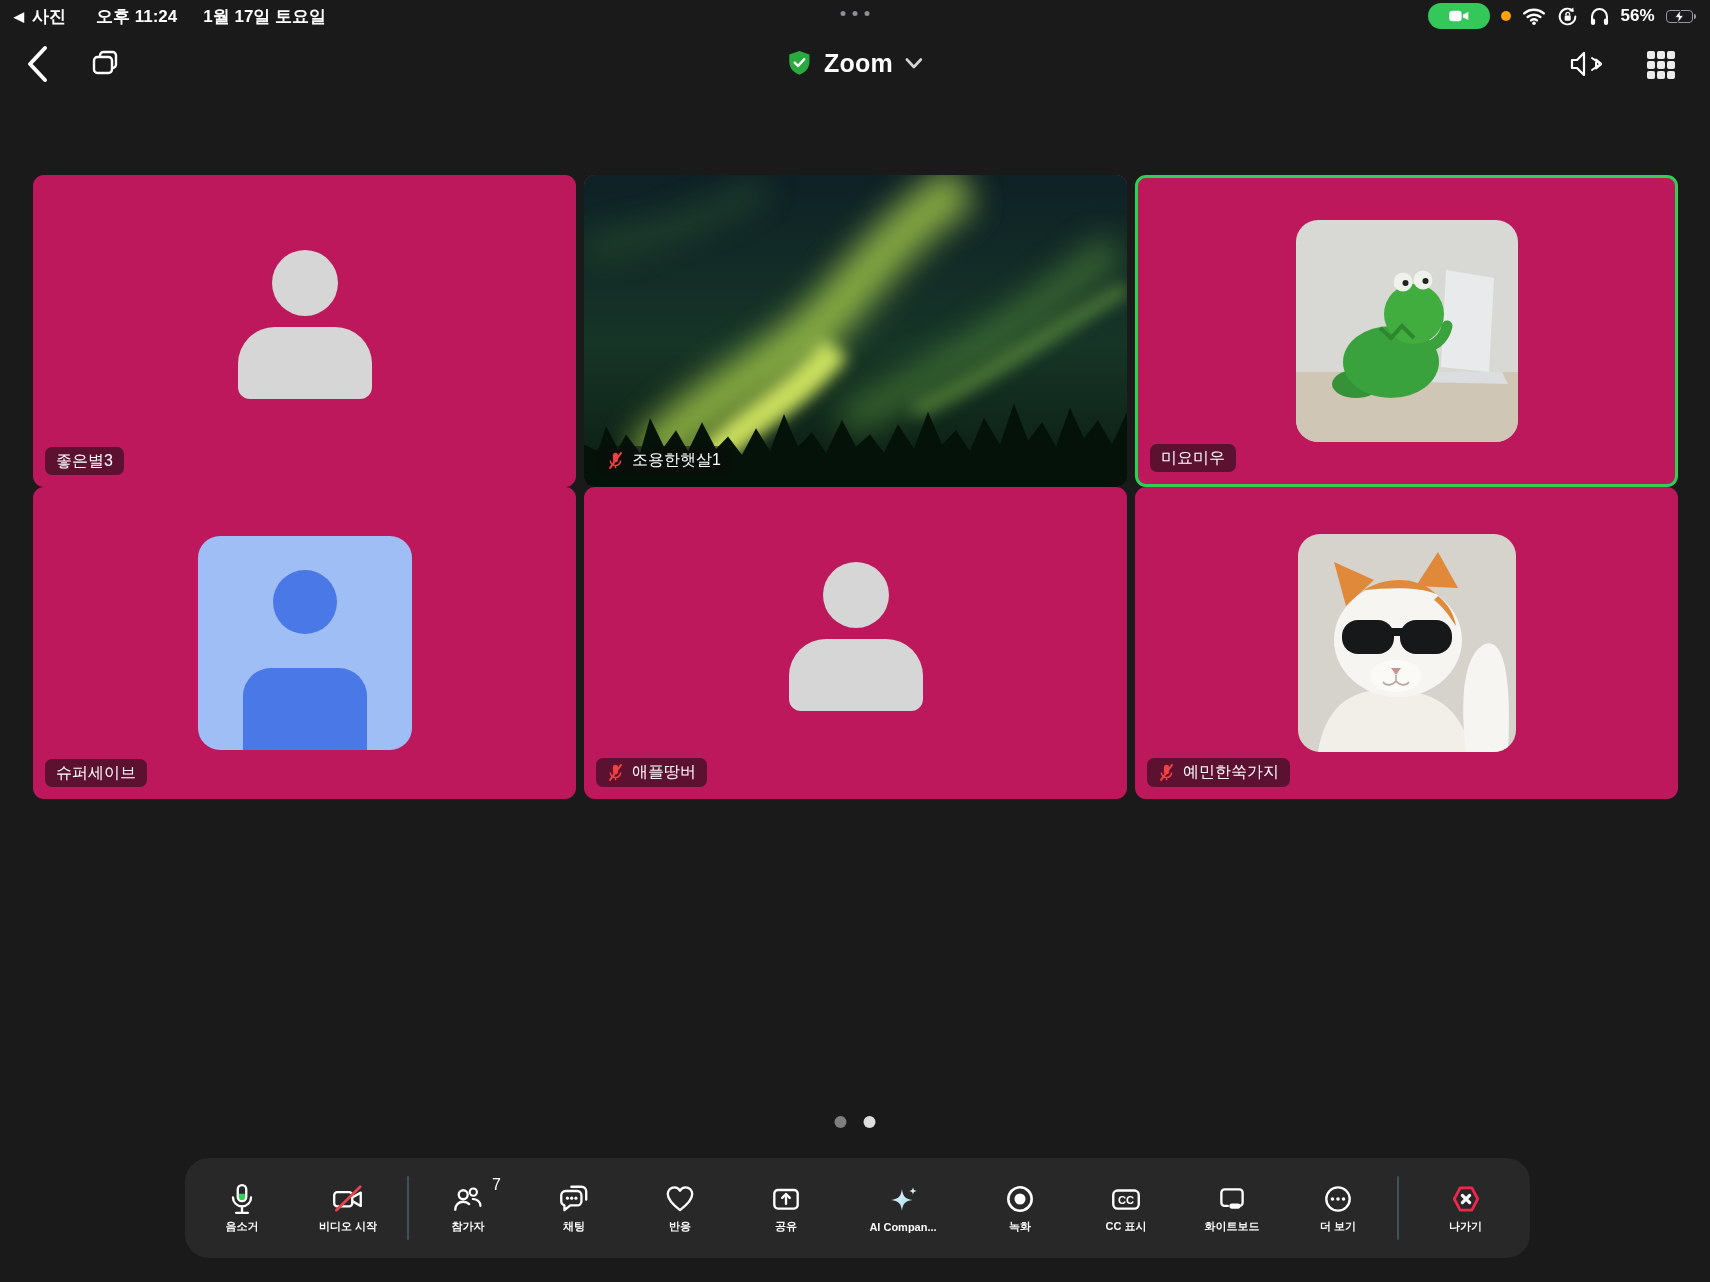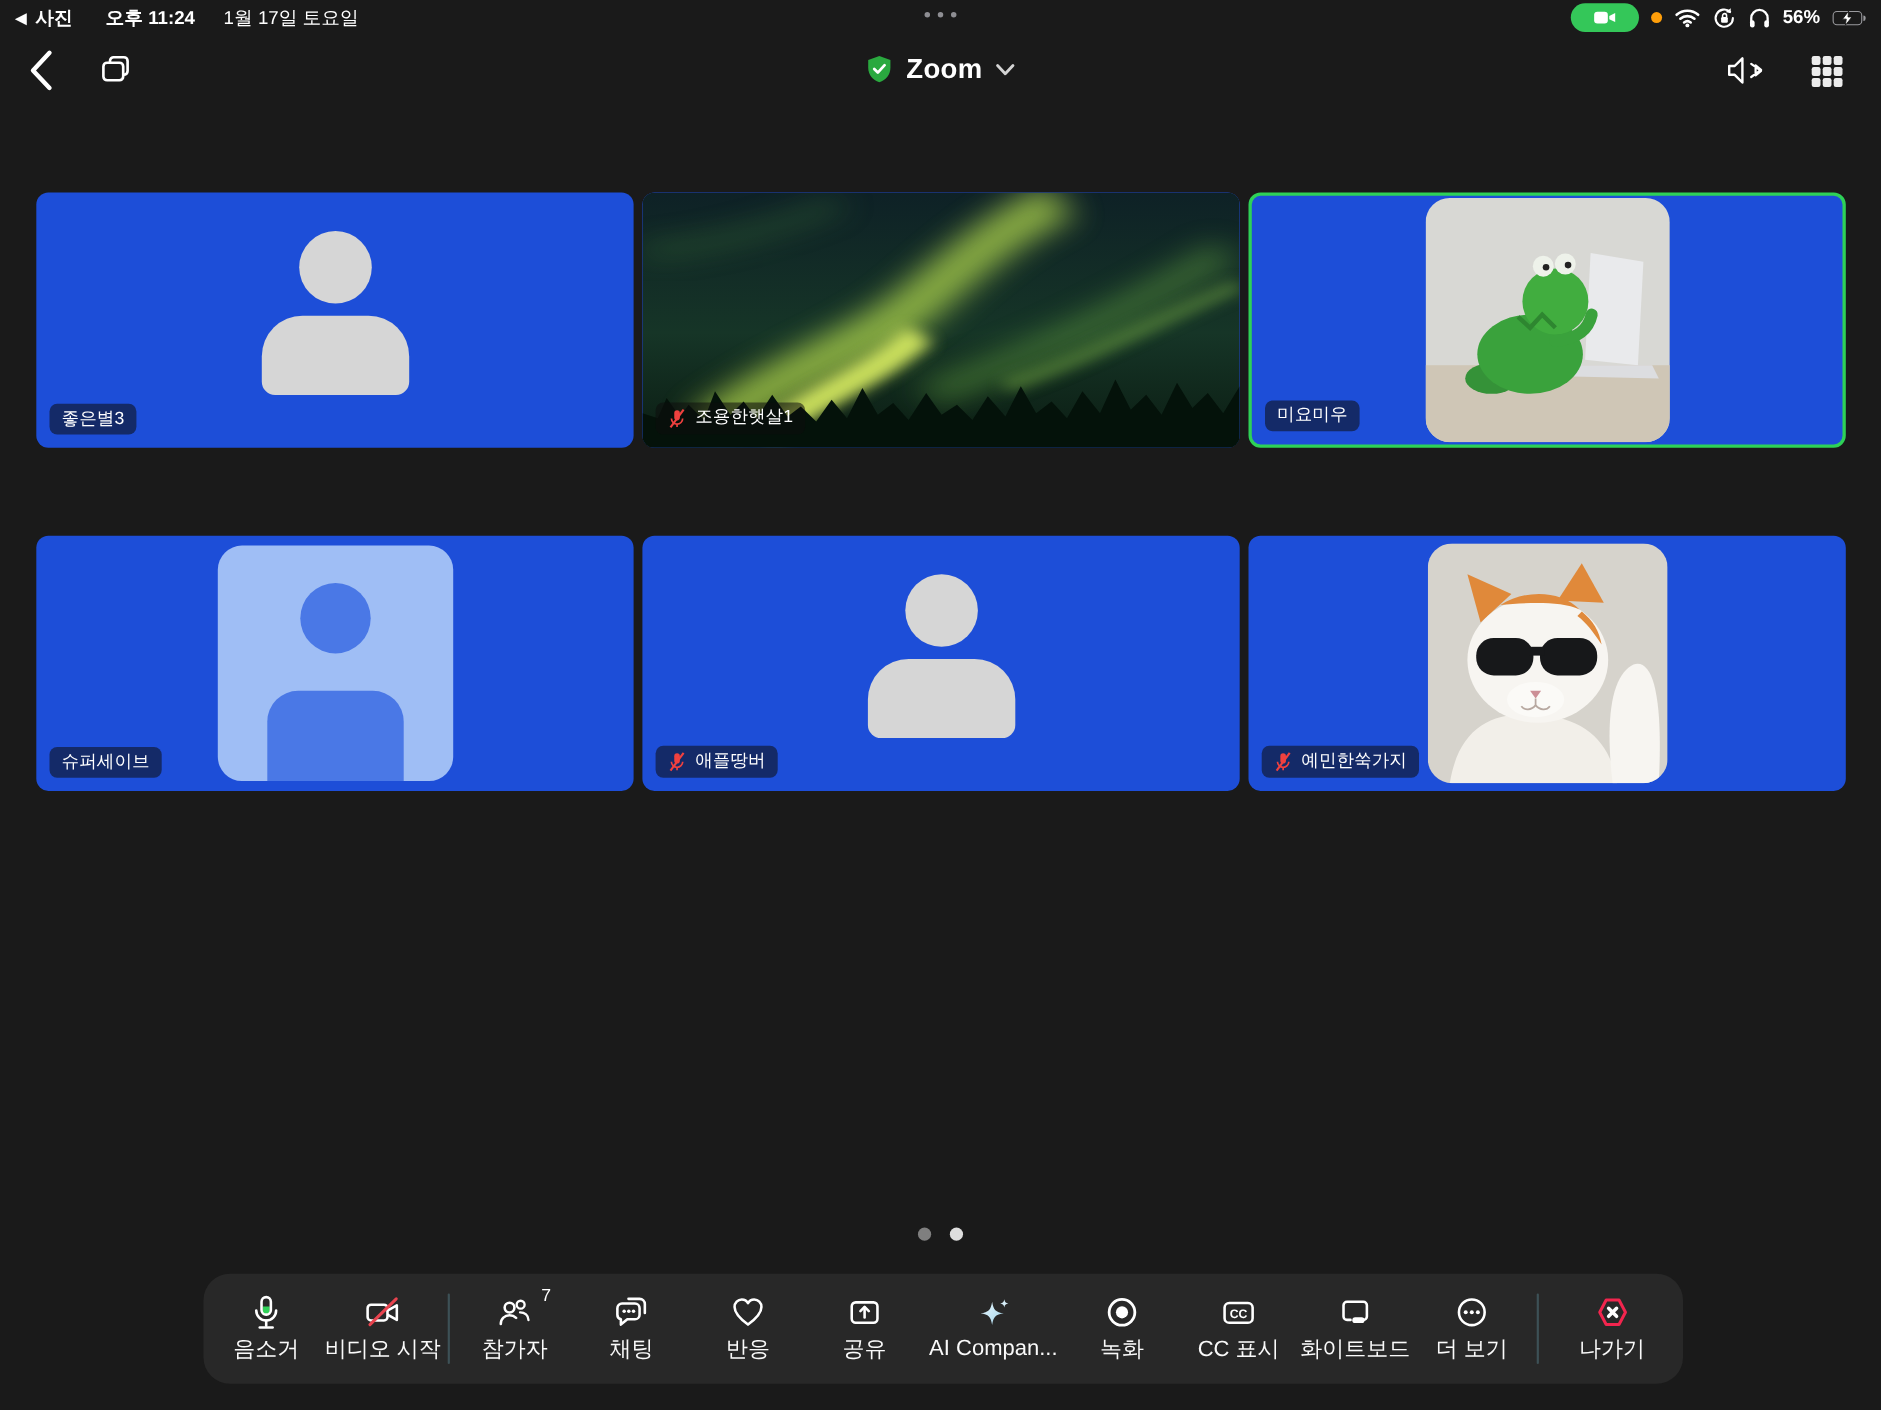--- a/index.html
+++ b/index.html
@@ -5,21 +5,21 @@
   html,body{margin:0;padding:0;background:#000;}
   .screen{position:relative;width:1710px;height:1282px;background:#1a1a1a;overflow:hidden;
     font-family:"Liberation Sans",sans-serif;color:#fff;}
 
   
   .statusbar{position:absolute;top:0;left:0;right:0;height:32px;display:flex;align-items:center;
     padding:0 14px;font-size:17px;font-weight:700;}
   .sb-left{display:flex;align-items:center;gap:8px;}
   .sb-back-tri{font-size:13px;line-height:1;}
   .sb-time{margin-left:22px;}
-  .sb-date{margin-left:18px;font-weight:400;}
+  .sb-date{margin-left:18px;font-weight:700;}
   .sb-center{position:absolute;left:50%;top:11px;transform:translateX(-50%);display:flex;gap:7px;}
   .sb-center i{width:5px;height:5px;border-radius:50%;background:#8e8e93;display:block;}
   .sb-right{margin-left:auto;display:flex;align-items:center;gap:11px;}
   .cam-pill{width:62px;height:26px;border-radius:14px;background:#34c759;display:flex;align-items:center;justify-content:center;}
   .orange-dot{width:10px;height:10px;border-radius:50%;background:#ff9f0a;}
   .pct{font-size:17px;font-weight:700;}
   .battery{position:relative;display:flex;align-items:center;}
   .bat-body{width:27px;height:13px;border:1.4px solid #9a9a9e;border-radius:4px;padding:1.4px;box-sizing:border-box;}
   .bat-fill{width:56%;height:100%;background:#32d74b;border-radius:1.5px;}
   .bat-nub{width:2.4px;height:5px;background:#9a9a9e;border-radius:0 2px 2px 0;margin-left:1px;}
@@ -28,21 +28,21 @@
   
   .navbar{position:absolute;top:32px;left:0;right:0;height:62px;padding-left:39px;}
   .nav-back{position:absolute;left:24px;top:12px;}
   .nav-windows{position:absolute;left:88px;top:14px;}
   .nav-title{position:absolute;left:50%;top:50%;transform:translate(-50%,-50%);display:flex;align-items:center;gap:12px;}
   .nav-title .t{font-size:25px;font-weight:700;letter-spacing:.3px;}
   .nav-speaker{position:absolute;right:104px;top:16px;}
   .nav-grid{position:absolute;right:32px;top:16px;}
 
   
-  .tile{position:absolute;width:543px;height:232px;background:#1d4ed8;border-radius:11px;box-sizing:border-box;overflow:hidden;}
+  .tile{position:absolute;width:543px;height:312px;background:#be185d;border-radius:11px;box-sizing:border-box;overflow:hidden;}
   .tile.active{border:3px solid #2ed157;}
   .t1{left:33px;top:175px;} .t2{left:584px;top:175px;} .t3{left:1135px;top:175px;}
   .t4{left:33px;top:487px;} .t5{left:584px;top:487px;} .t6{left:1135px;top:487px;}
   .t7{left:584px;top:799px;}
 
   .avatar-default{position:absolute;inset:0;display:flex;flex-direction:column;align-items:center;justify-content:center;margin-top:-14px;}
   .avatar-default .head{width:66px;height:66px;border-radius:50%;background:#d6d6d6;}
   .avatar-default .body{width:134px;height:72px;margin-top:11px;background:#d6d6d6;border-radius:37px 37px 12px 12px;}
 
   .video-fill{position:absolute;inset:0;width:100%;height:100%;}
@@ -62,21 +62,21 @@
   .pagedots i{width:12px;height:12px;border-radius:50%;display:block;}
   .pagedots .d-inactive{background:#7f7f7f;}
   .pagedots .d-active{background:#dedede;}
 
   
   .toolbar{position:absolute;left:185px;top:1158px;width:1345px;height:100px;background:#282828;
     border-radius:24px;display:flex;align-items:center;padding:0 4px;box-sizing:border-box;}
   .tb-item{width:106px;display:flex;flex-direction:column;align-items:center;justify-content:center;gap:3px;position:relative;cursor:pointer;}
   .tb-item.wide{width:128px;}
   .tb-item.leave{flex:1;}
-  .tb-label{font-size:20px;color:#fafafa;white-space:nowrap;}
+  .tb-label{font-size:11px;color:#fafafa;white-space:nowrap;font-weight:bold;}
   .tb-div{width:2px;height:64px;background:#3d5156;border-radius:1px;margin:0 6px;}
   .tb-badge{position:absolute;top:-6px;right:20px;font-size:16px;color:#fff;}
 
   svg{display:block;}
 </style>
 </head>
 <body>
 
 <div class="screen">
 

